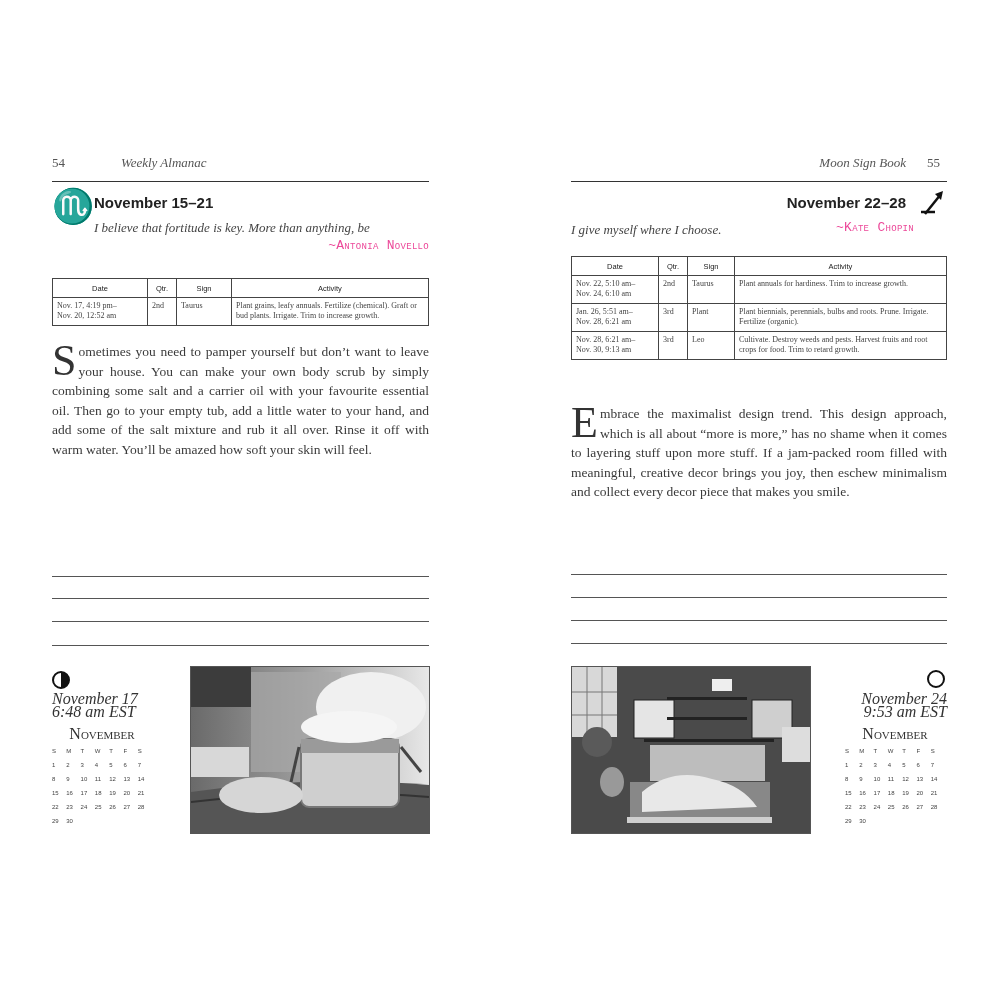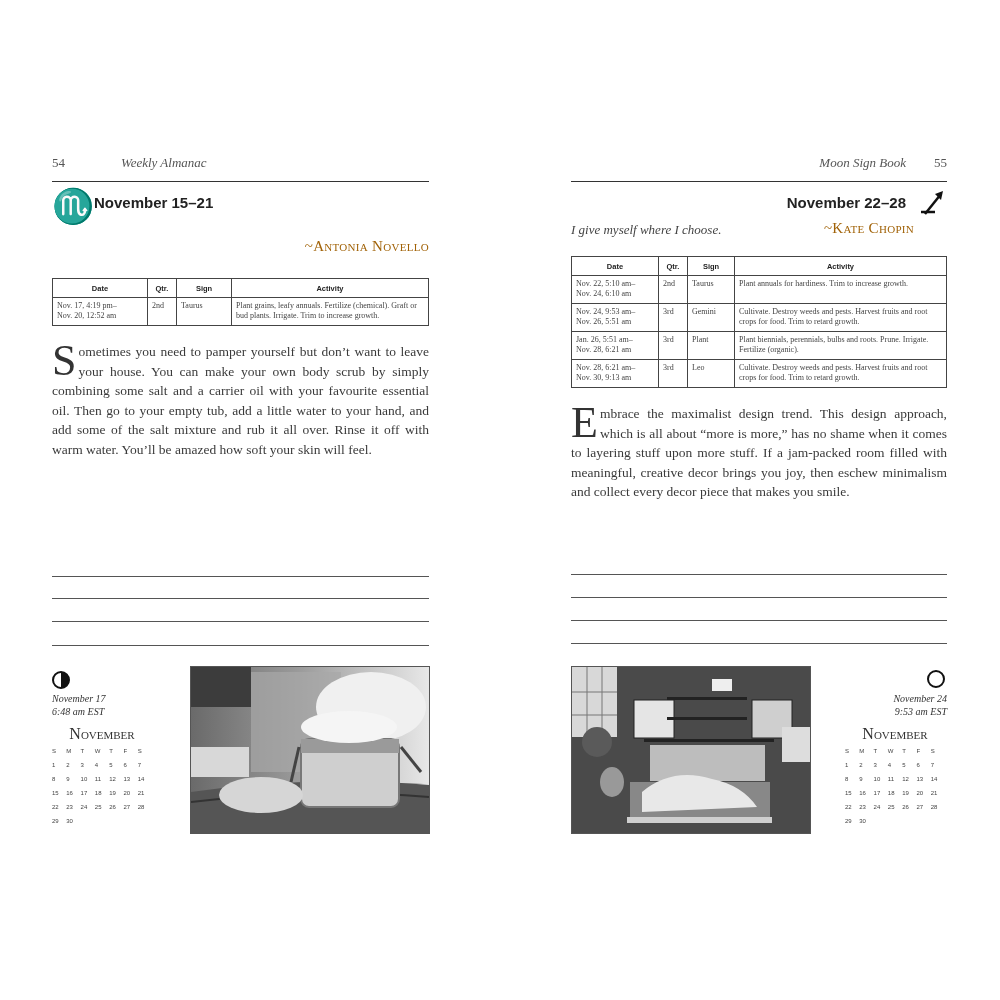--- a/index.html
+++ b/index.html
@@ -11,55 +11,55 @@
   .page-left { left: 52px; width: 377px; }
   .page-right { left: 571px; width: 376px; }
 
   .running-head {
     position: absolute; top: 155px; left: 0; right: 0; height: 20px;
     font-style: italic; font-size: 13px; color: #555;
   }
   .running-head .num { font-style: normal; }
   .page-left .running-head .num { position: absolute; left: 0; }
   .page-left .running-head .title { position: absolute; left: 41px; margin-left: 28px; }
-  .page-right .running-head .num { position: absolute; right: 0; }
+  .page-right .running-head .num { position: absolute; right: 7px; }
   .page-right .running-head .title { position: absolute; right: 41px; }
   .head-rule { position: absolute; top: 181px; left: 0; right: 0; height: 0; border-top: 1.5px solid #333; }
 
   .zodiac { position: absolute; font-size: 34px; line-height: 34px; color: #111; }
   .week-title {
     position: absolute; font-family: "Liberation Sans", "DejaVu Sans", sans-serif;
     font-weight: bold; font-size: 15px; color: #222;
   }
   .quote { position: absolute; font-style: italic; font-size: 13px; color: #444; line-height: 19px; }
-  .attrib { position: absolute; font-size: 15px; color: #a16207; font-variant: small-caps; letter-spacing: 0.3px; }
+  .attrib { position: absolute; font-size: 13px; color: #ec4899; font-variant: small-caps; letter-spacing: 0.3px; font-family: Liberation Mono, monospace; }
 
   table.moon {
     position: absolute; border-collapse: collapse; font-size: 8px; color: #444;
     font-family: "Liberation Serif", serif;
   }
   table.moon th {
-    font-family: "Liberation Sans", "DejaVu Sans", sans-serif; font-weight: bold; font-size: 7.5px;
+    font-family: "Liberation Sans", "DejaVu Sans", sans-serif; font-weight: normal; font-size: 7.5px;
     color: #222; border: 1px solid #444; height: 18px; padding: 0 3px; text-align: center;
   }
   table.moon td { border: 1px solid #444; vertical-align: top; padding: 3px 4px; line-height: 10px; }
   table.moon td.c-date { white-space: pre-line; }
   table.moon tbody tr { height: 28px; }
 
   .body-text {
     position: absolute; font-size: 13.5px; line-height: 19.6px; color: #3a3a3a; text-align: justify;
   }
   .dropcap { float: left; font-size: 44px; line-height: 36px; margin: 1px 2px -2px 0; color: #333; }
 
   .write-line { position: absolute; left: 0; right: 0; height: 0; border-top: 1.5px solid #555; }
 
   .moon-phase { position: absolute; width: 18px; height: 18px; border: 2px solid #111; border-radius: 50%; box-sizing: border-box; overflow: hidden; }
   .moon-phase.half::before { content: ""; position: absolute; left: 0; top: 0; width: 50%; height: 100%; background: #fff; }
   .moon-phase.half { background: #111; }
-  .phase-date { position: absolute; font-style: italic; font-size: 10px; line-height: 13px; color: #333; }
+  .phase-date { position: absolute; font-style: italic; font-size: 16px; line-height: 13px; color: #333; }
 
   .mini-cal { position: absolute; width: 100px; font-size: 6px; color: #444; font-family: "Liberation Sans", sans-serif; }
   .mini-cal .cal-title { text-align: center; font-family: "Liberation Serif", serif; font-variant: small-caps; font-size: 16px; color: #333; margin-bottom: 4px; }
   .mini-cal .cal-grid { display: grid; grid-template-columns: repeat(7, 1fr); row-gap: 6px; text-align: left; }
   .mini-cal .cal-grid span { height: 8px; line-height: 8px; }
 
   .photo { position: absolute; border: 1px solid #555; overflow: hidden; }
 </style>
 </head>
 <body>
@@ -67,20 +67,21 @@
 <div class="page page-left">
   <div class="running-head">
     <span class="num">54</span>
     <span class="title">Weekly Almanac</span>
   </div>
   <div class="head-rule"></div>
 
   <div class="zodiac" style="left:0; top:190px;">♏</div>
   <div class="week-title" style="left:42px; top:194px;">November 15–21</div>
   <div class="quote" style="left:42px; top:218px;">
+    <div>I believe that fortitude is key. More than anything, be</div>
   </div>
   <div class="attrib" style="right:0; top:238px;">~Antonia Novello</div>
 
   <table class="moon" style="left:0; top:278px; width:377px;">
     <thead>
       <tr>
         <th style="width:88px">Date</th>
         <th style="width:22px">Qtr.</th>
         <th style="width:48px">Sign</th>
         <th>Activity</th>
@@ -210,27 +211,20 @@
     </thead>
     <tbody>
       <tr>
         <td class="c-date">Nov. 22, 5:10 am–
 Nov. 24, 6:10 am</td>
         <td>2nd</td>
         <td>Taurus</td>
         <td>Plant annuals for hardiness. Trim to increase growth.</td>
       </tr>
       <tr>
-        <td class="c-date">Nov. 24, 9:53 am–
-Nov. 26, 5:51 am</td>
-        <td>3rd</td>
-        <td>Gemini</td>
-        <td>Cultivate. Destroy weeds and pests. Harvest fruits and root crops for food. Trim to retard growth.</td>
-      </tr>
-      <tr>
         <td class="c-date">Jan. 26, 5:51 am–
 Nov. 28, 6:21 am</td>
         <td>3rd</td>
         <td>Plant</td>
         <td>Plant biennials, perennials, bulbs and roots. Prune. Irrigate. Fertilize (organic).</td>
       </tr>
       <tr>
         <td class="c-date">Nov. 28, 6:21 am–
 Nov. 30, 9:13 am</td>
         <td>3rd</td>

